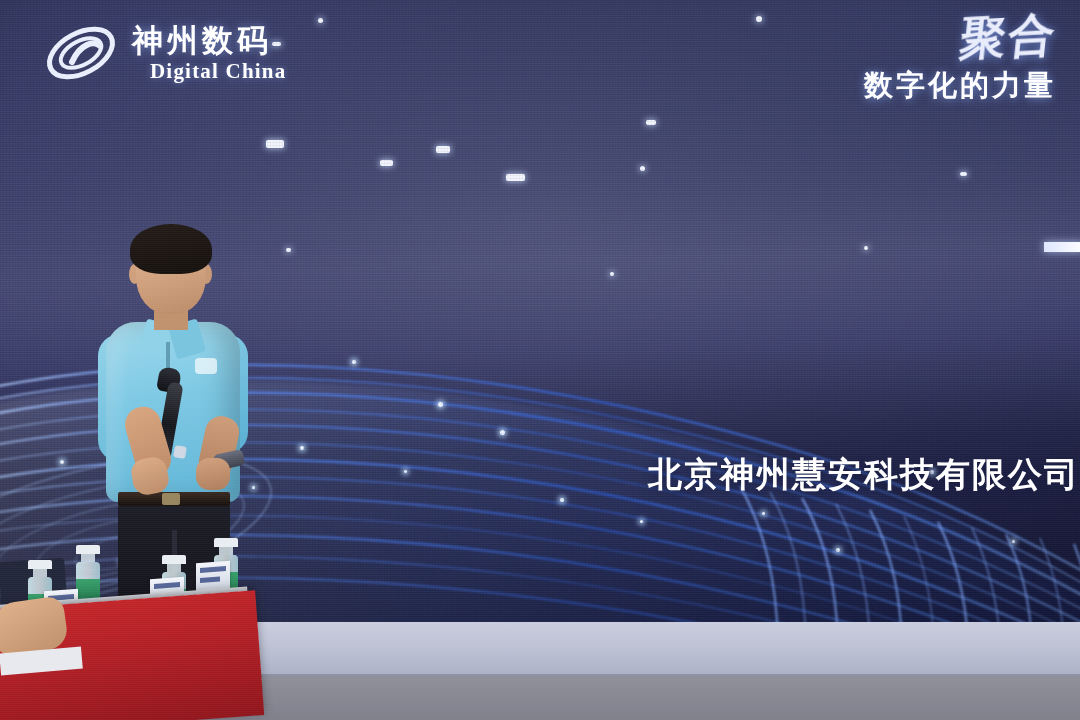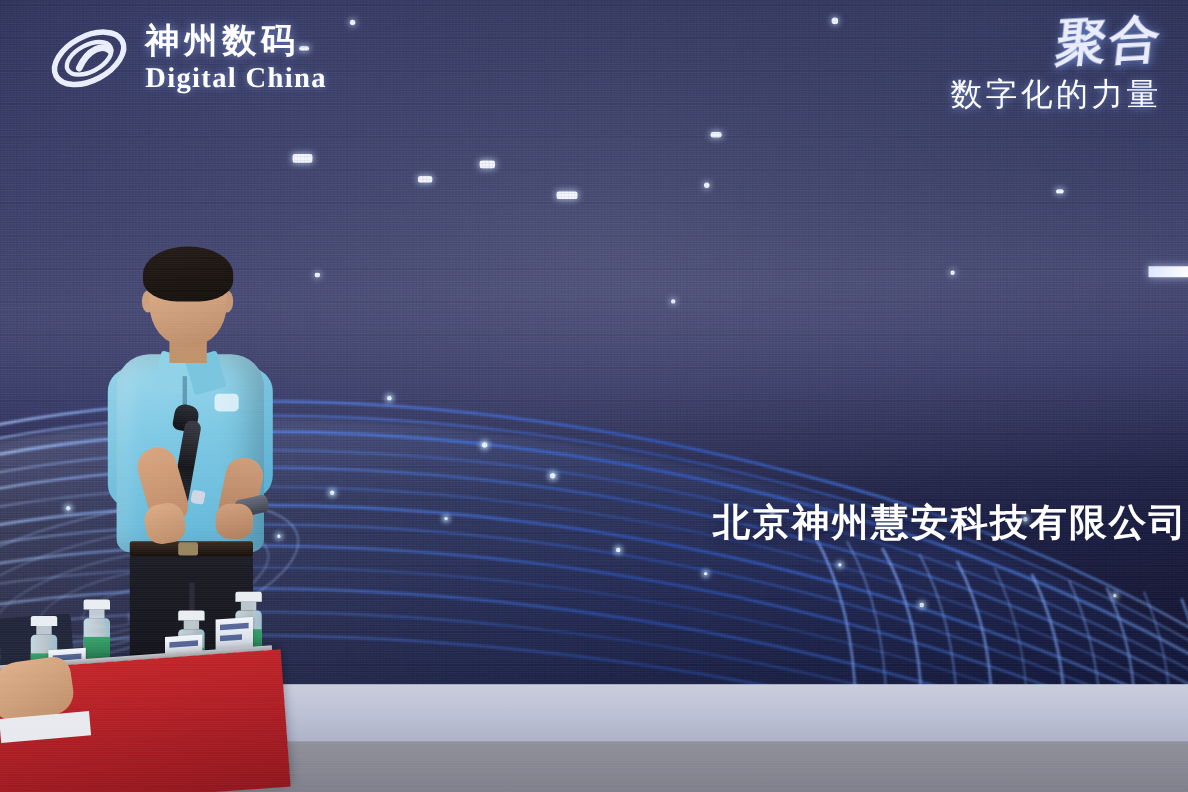--- a/index.html
+++ b/index.html
@@ -48,36 +48,37 @@
   
   .logo-block{position:absolute;left:44px;top:22px;display:flex;align-items:center;gap:14px;}
   .logo-mark{width:74px;height:62px;}
   .logo-text{line-height:1;}
   .logo-cn{
     font-size:31px;font-weight:700;color:#fff;letter-spacing:4px;
     font-family:"DejaVu Sans","Liberation Sans",sans-serif;
     text-shadow:0 0 8px rgba(150,180,255,.55);
   }
   .logo-en{
-    margin-top:5px;font-size:26px;font-weight:700;color:#fff;letter-spacing:1.2px;
+    margin-top:5px;font-size:21px;font-weight:700;color:#fff;letter-spacing:1.2px;
     font-family:"Liberation Serif","DejaVu Serif",serif;
     text-shadow:0 0 7px rgba(150,180,255,.5);
+    margin-left:18px;
   }
 
   .brand-right{position:absolute;right:24px;top:18px;text-align:right;}
   .brand-cal{
     font-size:46px;font-weight:700;color:#e8ecfb;letter-spacing:2px;
     font-family:"DejaVu Serif","Liberation Serif",serif;
     transform:skewX(-9deg) rotate(-3deg);
     text-shadow:1px 2px 9px rgba(120,150,230,.8);
     filter:blur(.25px);
     line-height:.95;
   }
   .brand-sub{
-    margin-top:4px;font-size:29px;font-weight:400;color:#fdfdff;letter-spacing:3px;
+    margin-top:4px;font-size:29px;font-weight:700;color:#fdfdff;letter-spacing:3px;
     font-family:"DejaVu Sans","Liberation Sans",sans-serif;
     text-shadow:0 1px 8px rgba(130,160,235,.75);
   }
 
   .slide-title{
     position:absolute;left:0;right:0;top:182px;text-align:center;
     font-size:45px;font-weight:700;color:#ffffff;letter-spacing:2px;
     font-family:"DejaVu Sans","Liberation Sans",sans-serif;
     text-shadow:0 2px 10px rgba(25,30,70,.9), 0 0 26px rgba(160,190,255,.35);
   }

